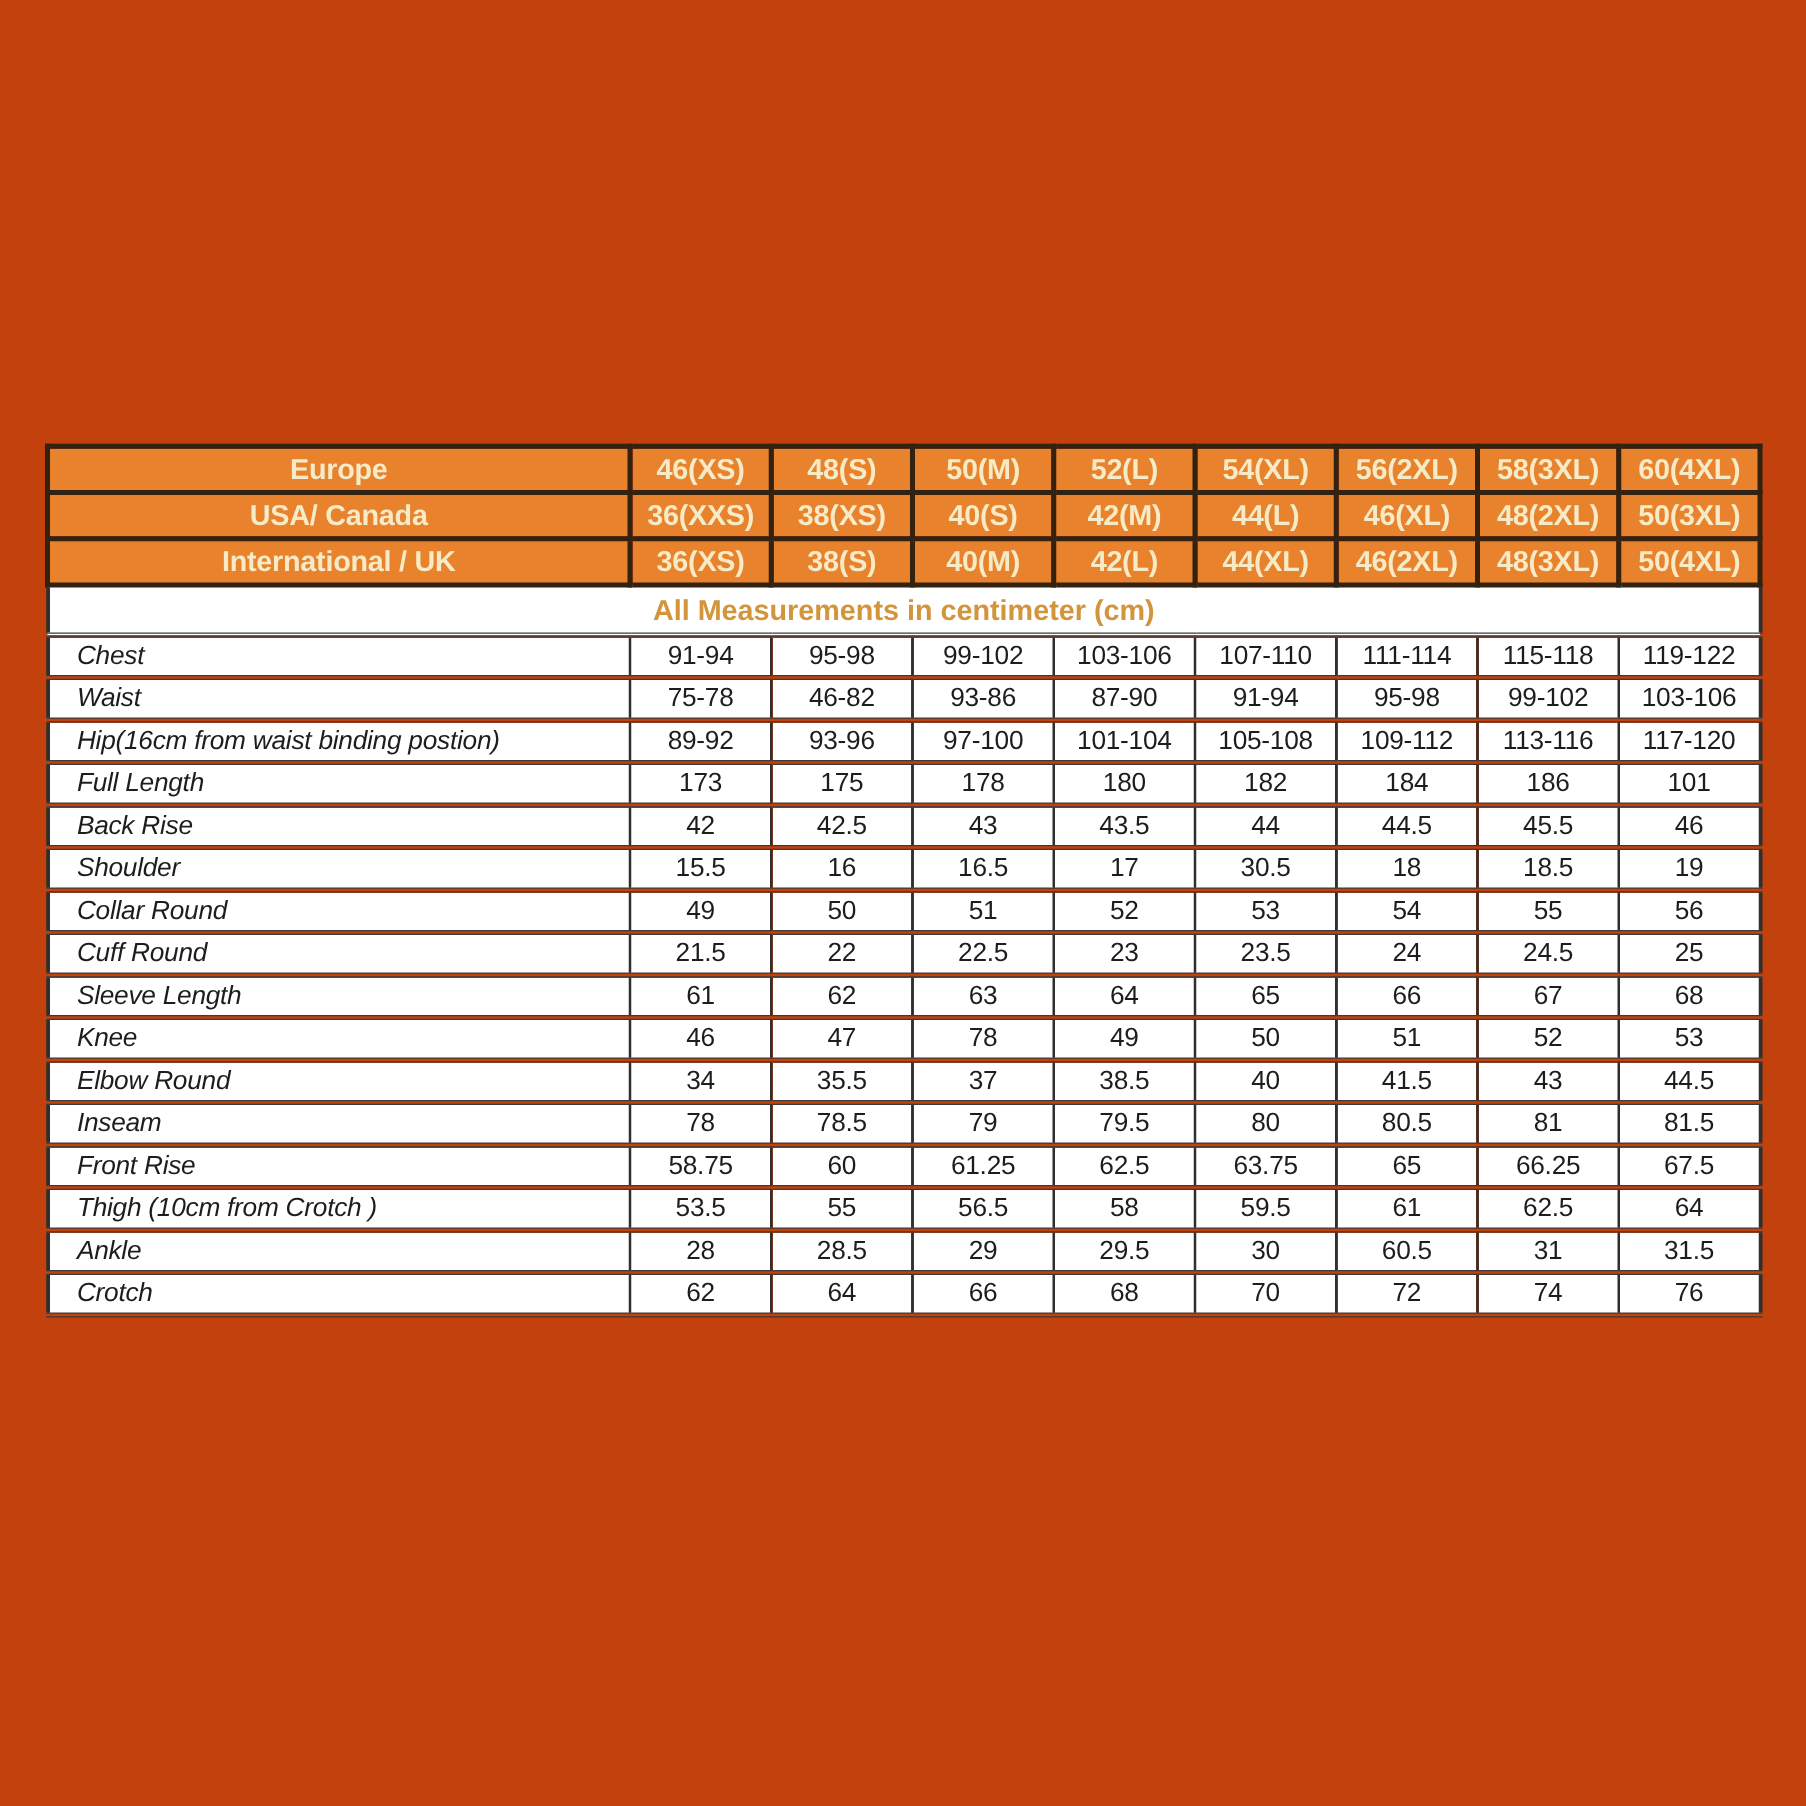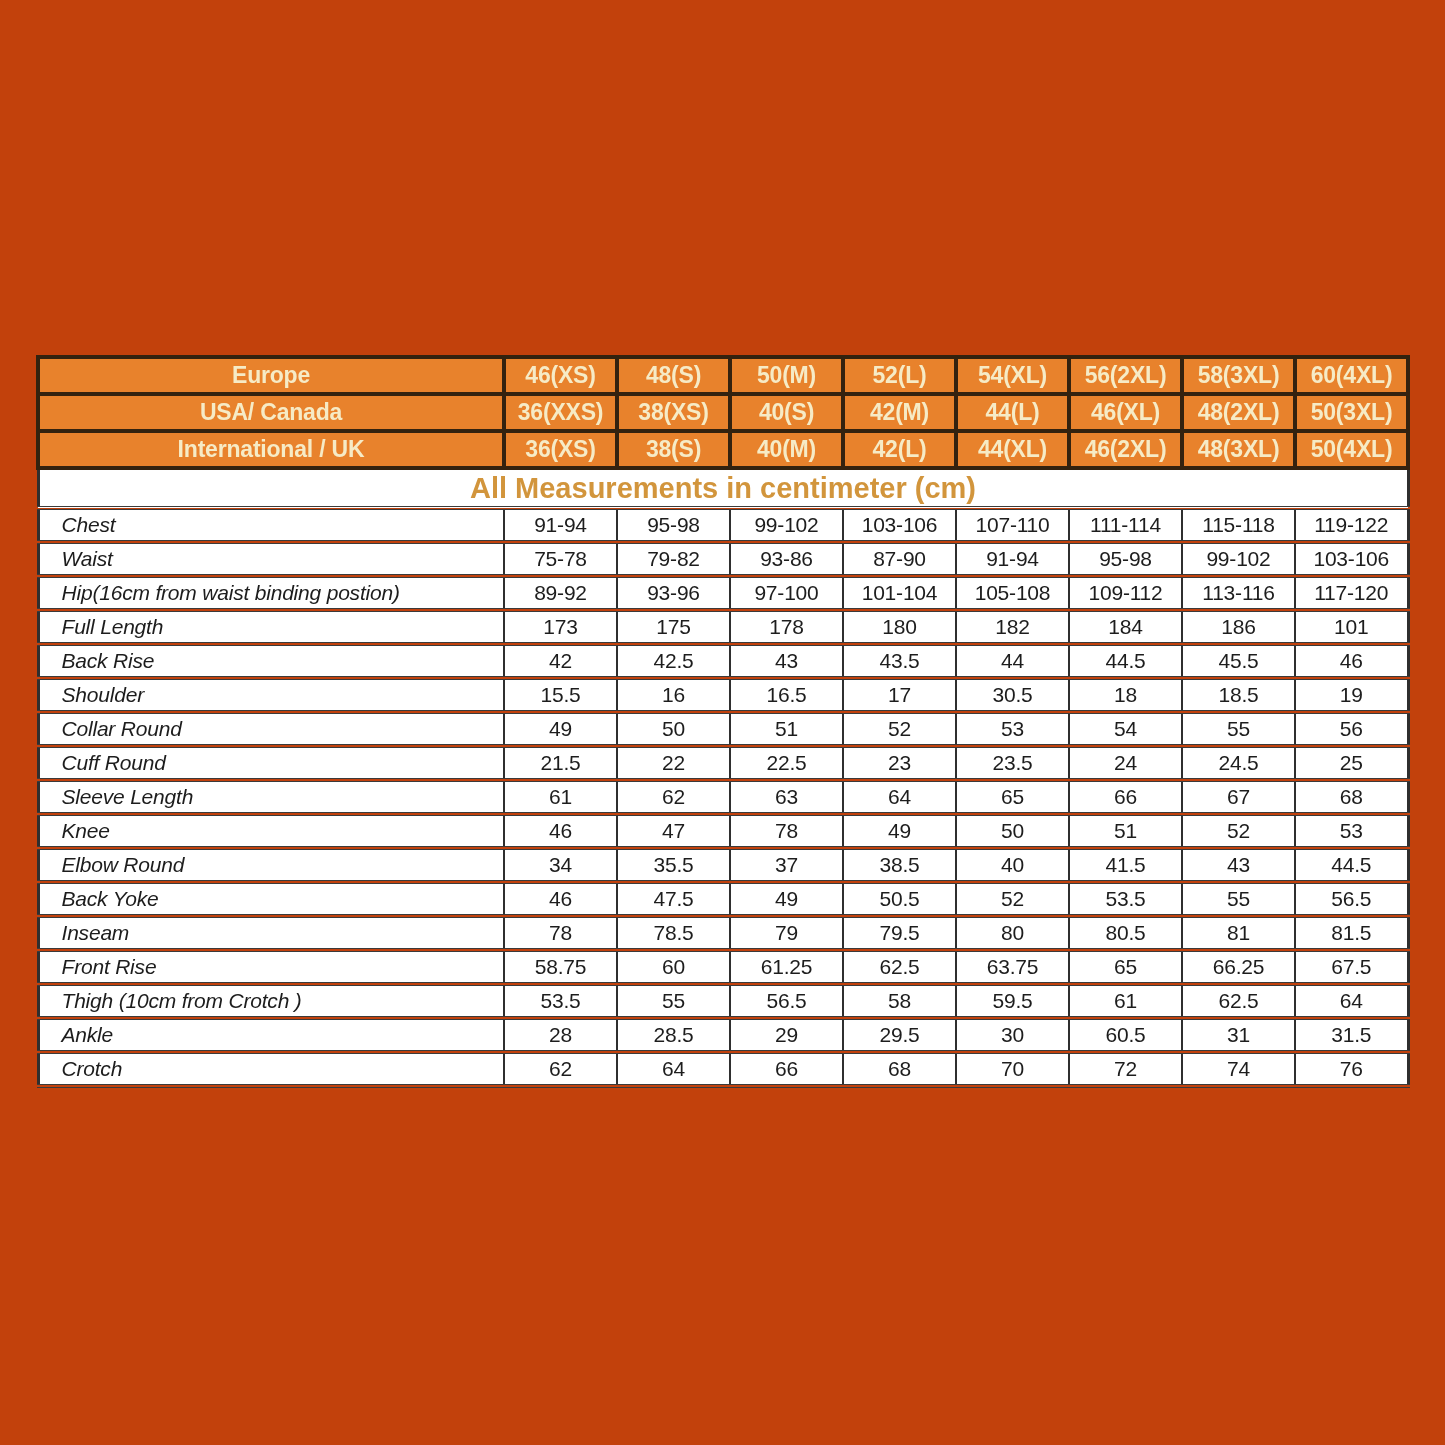--- a/index.html
+++ b/index.html
@@ -32,21 +32,21 @@
     border:4px solid var(--border-dark);
     letter-spacing:-0.2px;
     overflow:hidden;
     white-space:nowrap;
   }
   
   tr.note-row td{
     background:#ffffff;
     color:var(--note-text);
     font-weight:bold;
-    font-size:29px;
+    font-size:23px;
     text-align:center;
     height:40px;
     border:3px solid var(--body-border);
   }
   
   tr.body-row td{
     background:#ffffff;
     color:var(--body-text);
     font-size:21px;
     height:34px;
@@ -130,21 +130,21 @@
             <td>99-102</td>
             <td>103-106</td>
             <td>107-110</td>
             <td>111-114</td>
             <td>115-118</td>
             <td>119-122</td>
           </tr>
           <tr class="body-row">
             <td class="lbl">Waist</td>
             <td>75-78</td>
-            <td>79-82</td>
+            <td>46-82</td>
             <td>93-86</td>
             <td>87-90</td>
             <td>91-94</td>
             <td>95-98</td>
             <td>99-102</td>
             <td>103-106</td>
           </tr>
           <tr class="body-row">
             <td class="lbl">Hip(16cm from waist binding postion)</td>
             <td>89-92</td>
@@ -238,31 +238,20 @@
             <td>34</td>
             <td>35.5</td>
             <td>37</td>
             <td>38.5</td>
             <td>40</td>
             <td>41.5</td>
             <td>43</td>
             <td>44.5</td>
           </tr>
           <tr class="body-row">
-            <td class="lbl">Back Yoke</td>
-            <td>46</td>
-            <td>47.5</td>
-            <td>49</td>
-            <td>50.5</td>
-            <td>52</td>
-            <td>53.5</td>
-            <td>55</td>
-            <td>56.5</td>
-          </tr>
-          <tr class="body-row">
             <td class="lbl">Inseam</td>
             <td>78</td>
             <td>78.5</td>
             <td>79</td>
             <td>79.5</td>
             <td>80</td>
             <td>80.5</td>
             <td>81</td>
             <td>81.5</td>
           </tr>

